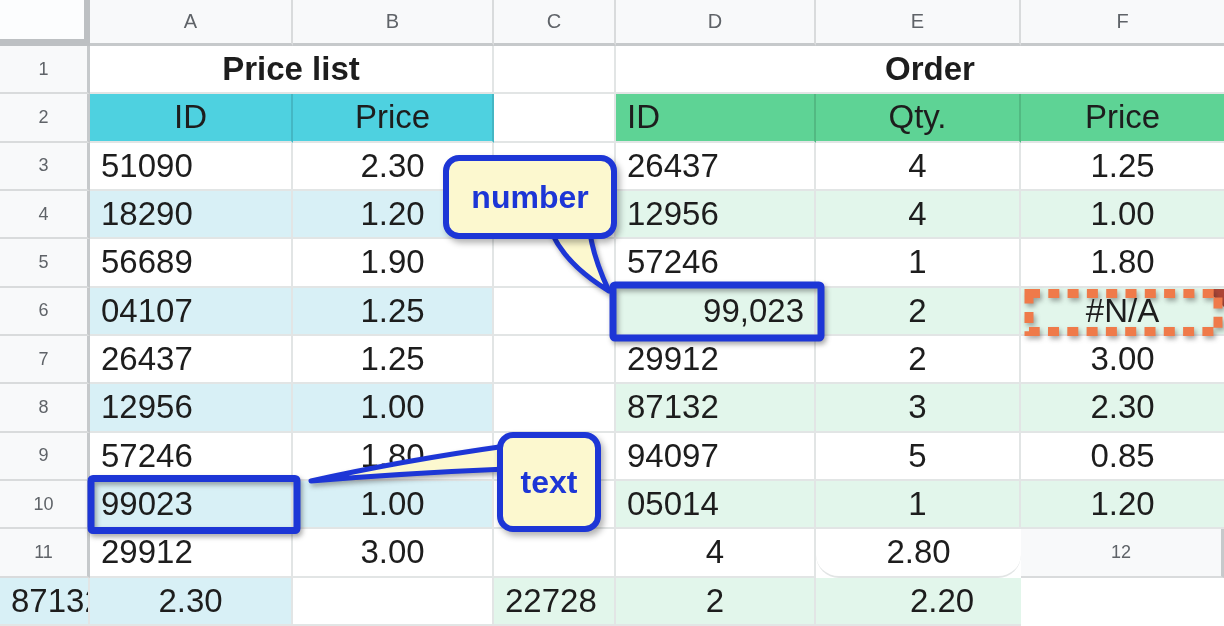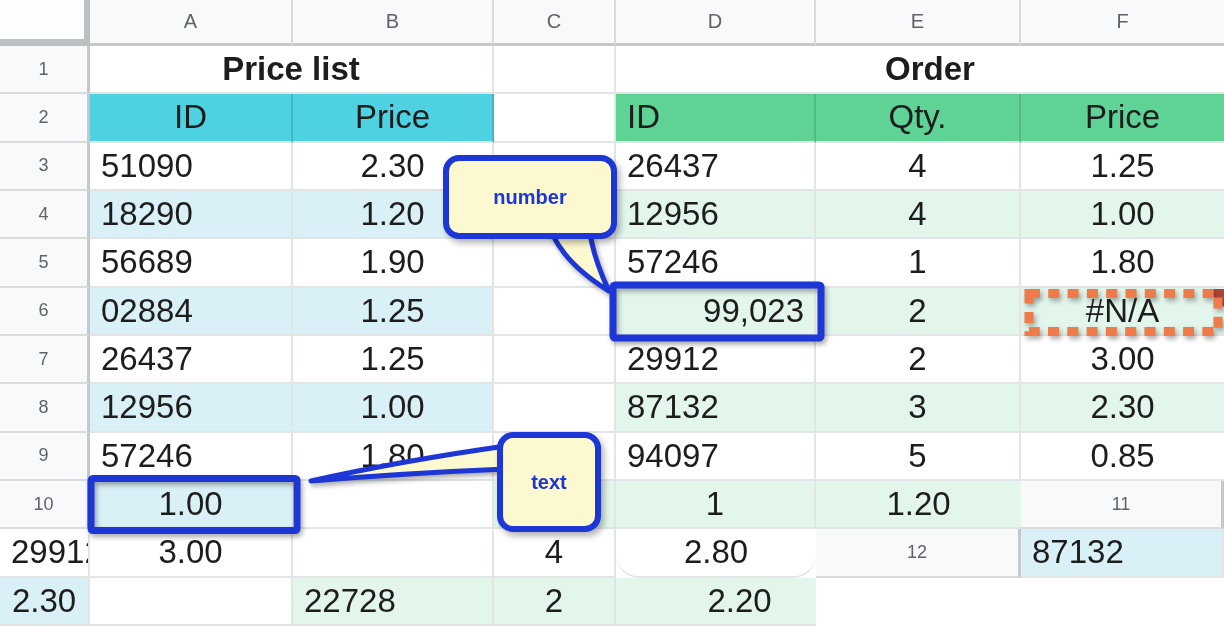--- a/index.html
+++ b/index.html
@@ -62,21 +62,21 @@
   .bluebox{fill:none;stroke:var(--blue);stroke-width:7;}
   .dashed{fill:none;stroke:var(--orange);stroke-width:9;stroke-dasharray:11 8.3;}
   .tri{fill:var(--trired);}
   .callout{
     position:absolute;z-index:10;
     box-sizing:border-box;
     background:var(--yellow);
     border:6px solid var(--blue);
     border-radius:16px;
     display:flex;align-items:center;justify-content:center;
-    color:var(--blue);font-weight:bold;font-size:20px;
+    color:var(--blue);font-weight:bold;font-size:32px;
     box-shadow:3px 4px 6px rgba(0,0,0,0.30);
   }
   #number-callout{left:443px;top:155px;width:174px;height:84px;}
   #text-callout{left:497px;top:432px;width:104px;height:100px;}
 </style>
 </head>
 <body>
 
 <div class="app" style="--cyanh: #4ed1e0; --cyanb: #d8f0f6; --greenh: #5ed395; --greenb: #e2f6eb; --blue: #1d36d6; --yellow: #fcf8cf; --orange: #ef7a4a; --trired: #ad4536; --grid: #e2e5e5; --hdrbg: #f8f9fa; --hdrtx: #5f6368;">
 
@@ -114,21 +114,21 @@
       <div class="cell ac green-b">4</div>
       <div class="cell ac green-b" style="border-right: none;">1.00</div>
       <div class="cell rowhdr">5</div>
       <div class="cell al">56689</div>
       <div class="cell ac">1.90</div>
       <div class="cell "></div>
       <div class="cell al">57246</div>
       <div class="cell ac">1</div>
       <div class="cell ac" style="border-right: none;">1.80</div>
       <div class="cell rowhdr">6</div>
-      <div class="cell al cyan-b">02884</div>
+      <div class="cell al cyan-b">04107</div>
       <div class="cell ac cyan-b">1.25</div>
       <div class="cell "></div>
       <div class="cell ar green-b">99,023</div>
       <div class="cell ac green-b">2</div>
       <div class="cell ac green-b" style="border-right: none;">#N/A</div>
       <div class="cell rowhdr">7</div>
       <div class="cell al">26437</div>
       <div class="cell ac">1.25</div>
       <div class="cell "></div>
       <div class="cell al">29912</div>
@@ -142,20 +142,21 @@
       <div class="cell ac green-b">3</div>
       <div class="cell ac green-b" style="border-right: none;">2.30</div>
       <div class="cell rowhdr">9</div>
       <div class="cell al">57246</div>
       <div class="cell ac">1.80</div>
       <div class="cell "></div>
       <div class="cell al">94097</div>
       <div class="cell ac">5</div>
       <div class="cell ac" style="border-right: none;">0.85</div>
       <div class="cell rowhdr">10</div>
+      <div class="cell al cyan-b">99023</div>
       <div class="cell ac cyan-b">1.00</div>
       <div class="cell "></div>
       <div class="cell al green-b">05014</div>
       <div class="cell ac green-b">1</div>
       <div class="cell ac green-b" style="border-right: none;">1.20</div>
       <div class="cell rowhdr">11</div>
       <div class="cell al">29912</div>
       <div class="cell ac">3.00</div>
       <div class="cell "></div>
       <div class="cell ac">4</div>

